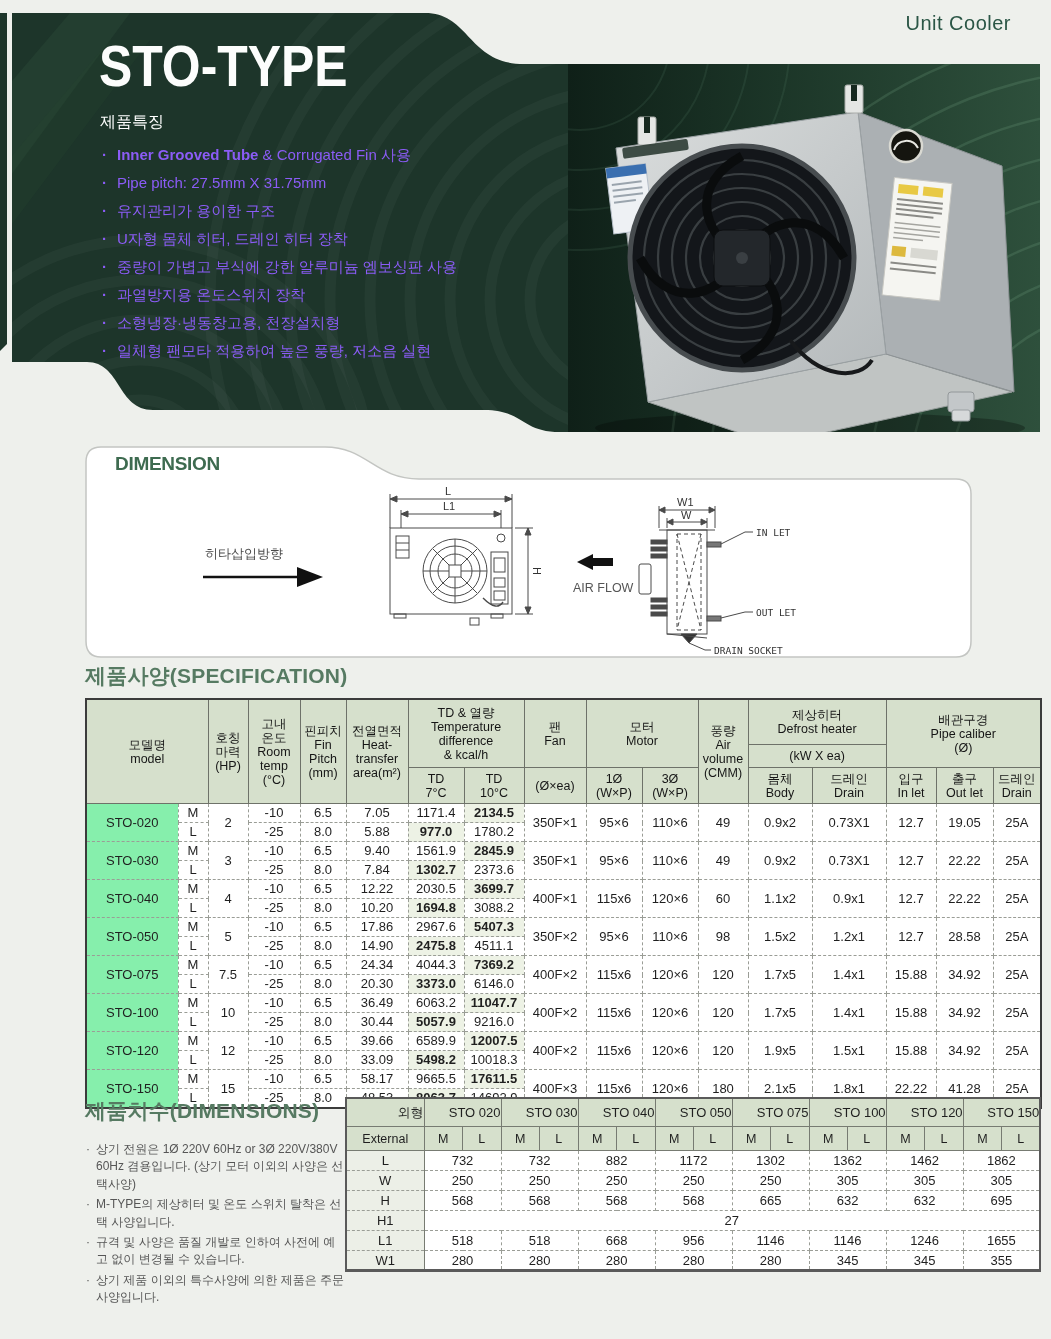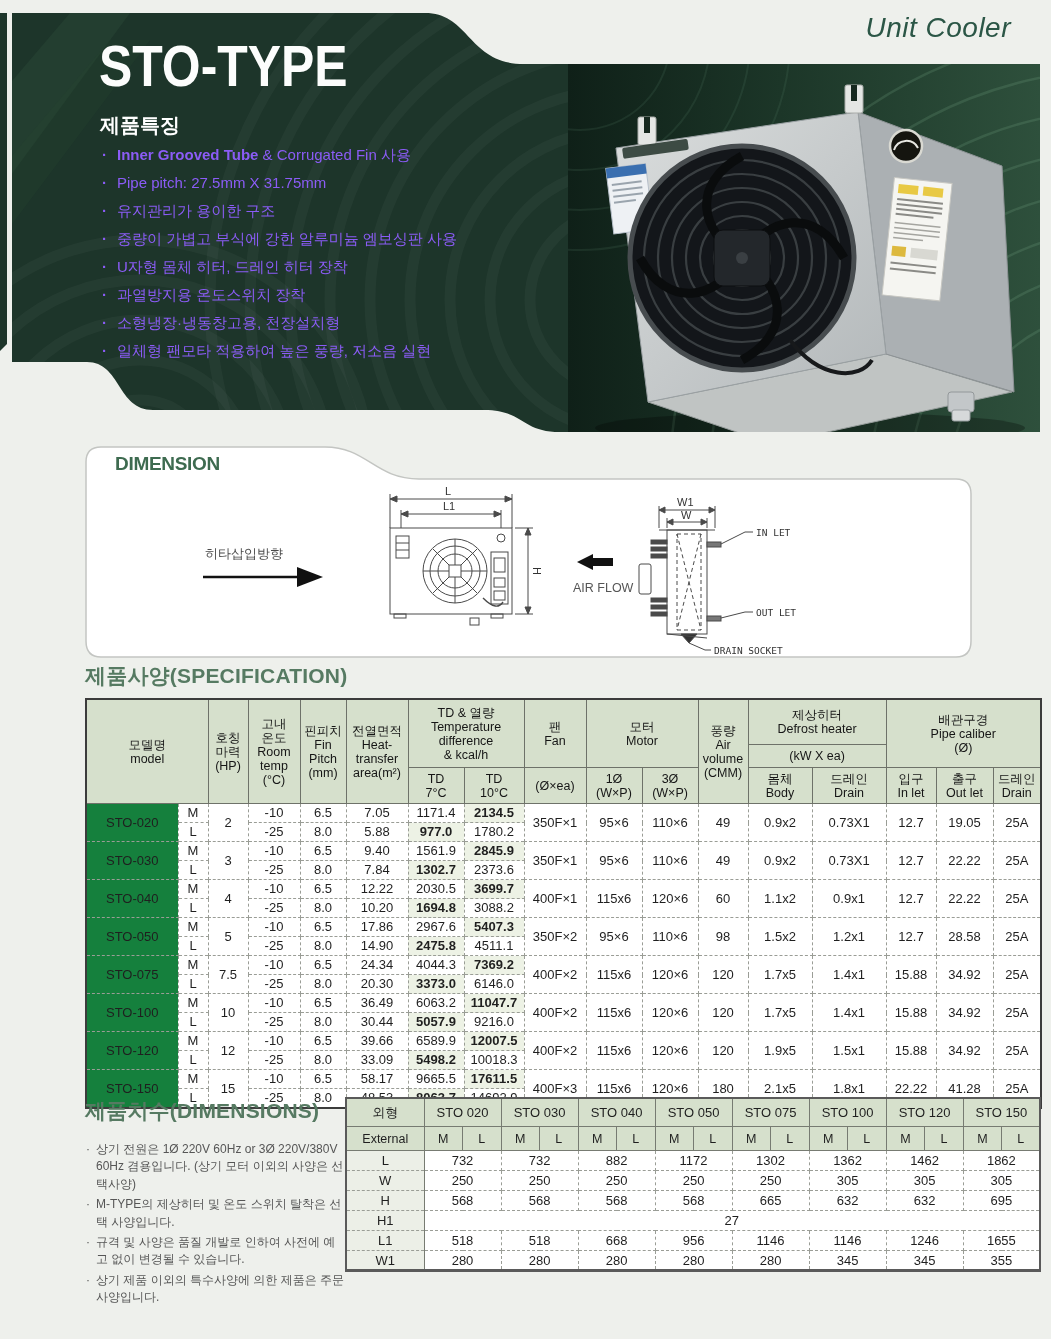--- a/index.html
+++ b/index.html
@@ -2,57 +2,57 @@
 <html><head>
 <meta charset="utf-8">
 <style>
   html,body{margin:0;padding:0;background:#dfe1de;}
   .page{position:relative;width:1051px;height:1339px;background:#eef0ec;margin:0 auto;
         font-family:"Liberation Sans","DejaVu Sans",sans-serif;overflow:hidden;color:#1f1f1f;}
 
   
   .hero{position:absolute;top:0;left:0;width:1051px;height:440px;}
   .hero svg{position:absolute;top:0;left:0;}
-  .brand{position:absolute;top:12px;right:40px;font-size:28px;font-style:italic;color:#2b5646;letter-spacing:.5px;}
+  .brand{position:absolute;top:12px;right:40px;font-size:20px;color:#2b5646;letter-spacing:.5px;}
   .title{position:absolute;top:32px;left:99px;margin:0;font-size:58px;font-weight:bold;color:#fcfdfc;
          letter-spacing:0;transform:scaleX(.86);transform-origin:left;white-space:nowrap;}
-  .features-heading{position:absolute;top:112px;left:100px;margin:0;font-size:20px;font-weight:bold;color:#fff;}
+  .features-heading{position:absolute;top:112px;left:100px;margin:0;font-size:16px;font-weight:normal;color:#fff;}
   .features{position:absolute;top:146px;left:100px;margin:0;padding:0;list-style:none;color:#8b5cf6;font-size:15px;}
   .features li{position:relative;padding-left:17px;margin-bottom:11px;line-height:17px;white-space:nowrap;}
   .features li::before{content:"·";position:absolute;left:2px;font-weight:bold;}
   .features .b{font-weight:bold;}
 
   
   .dim-box{position:absolute;top:446px;left:85px;width:1011px;height:212px;}
 
   
   .spec{position:absolute;top:662px;left:85px;width:978px;}
   .sec-title{margin:0 0 8px 0;font-size:21px;font-weight:bold;color:#567a62;letter-spacing:.2px;}
   table.spec-t{border-collapse:collapse;table-layout:fixed;width:955px;background:#fff;
                border:2px solid #3c3c3c;font-size:13px;}
   .spec-t thead th{background:#d6e0cc;font-weight:normal;color:#161616;border:1px solid #6e7269;
                    white-space:pre-line;font-size:12.5px;line-height:1.12;padding:1px 0;}
   .spec-t thead tr.h1 th{height:42px;}
   .spec-t thead tr.h2 th{height:20px;}
   .spec-t thead tr.h3 th{height:33px;}
   .spec-t tbody td{border:1px dashed #9a9d96;text-align:center;height:18px;padding:0;line-height:1.05;}
-  .spec-t tbody td.model-c{background:#15803d;margin-top:39px;}
+  .spec-t tbody td.model-c{background:#86efac;margin-top:39px;}
   .spec-t tbody td.hl{font-weight:bold;background:#edf2e5;}
 
   
   .dims{position:absolute;top:1097px;left:85px;width:955px;display:flex;}
   .dims-left{width:260px;flex:none;}
   .notes{margin:16px 0 0 0;padding:0;list-style:none;font-size:12px;color:#565656;line-height:1.45;}
   .notes li{position:relative;padding-left:11px;margin-bottom:3px;}
   .notes li::before{content:"·";position:absolute;left:1px;}
   table.dims-t{border-collapse:collapse;table-layout:fixed;width:694px;background:#fff;
                border:2px solid #5a5a5a;border-bottom-width:3px;font-size:13px;align-self:flex-start;}
   .dims-t th,.dims-t td{border:1px dashed #9a9d96;text-align:center;padding:0;font-weight:normal;}
   .dims-t thead th{background:#d6e0cc;border:1px solid #777b72;}
-  .dims-t thead tr:first-child th{height:27px;}
+  .dims-t thead tr:first-child th{height:27px;text-align:right;}
   .dims-t thead tr:last-child th{height:23px;font-size:12.5px;}
   .dims-t tbody th{background:#ecefe7;border-right:1px solid #777b72;}
   .dims-t tbody tr{height:20px;}
 </style>
 </head>
 <body>
 
 <div class="page">
 
   <header class="hero">
@@ -188,22 +188,22 @@
         <path d="M790,340 C820,380 860,380 872,360" fill="none" stroke="#17191b" stroke-width="4"></path>
       </g>
     </svg>
     <div class="brand">Unit Cooler</div>
     <h1 class="title">STO-TYPE</h1>
     <h2 class="features-heading">제품특징</h2>
     <ul class="features">
       <li><span class="b">Inner Grooved Tube</span><span> &amp; Corrugated Fin 사용</span></li>
       <li>Pipe pitch: 27.5mm X 31.75mm</li>
       <li>유지관리가 용이한 구조</li>
+      <li>U자형 몸체 히터, 드레인 히터 장착</li>
       <li>중량이 가볍고 부식에 강한 알루미늄 엠보싱판 사용</li>
-      <li>U자형 몸체 히터, 드레인 히터 장착</li>
       <li>과열방지용 온도스위치 장착</li>
       <li>소형냉장·냉동창고용, 천장설치형</li>
       <li>일체형 팬모타 적용하여 높은 풍량, 저소음 실현</li>
     </ul>
   </header>
 
   <section class="dim-box">
     <svg width="887" height="212" viewBox="0 0 887 212">
 
       <path d="M16,1 H240 C282,1 290,33 334,33 H871 Q886,33 886,48 V195 Q886,211 871,211 H16 Q1,211 1,195 V16 Q1,1 16,1 Z" fill="#ffffff" stroke="#c3c5c2" stroke-width="1.5"></path>

